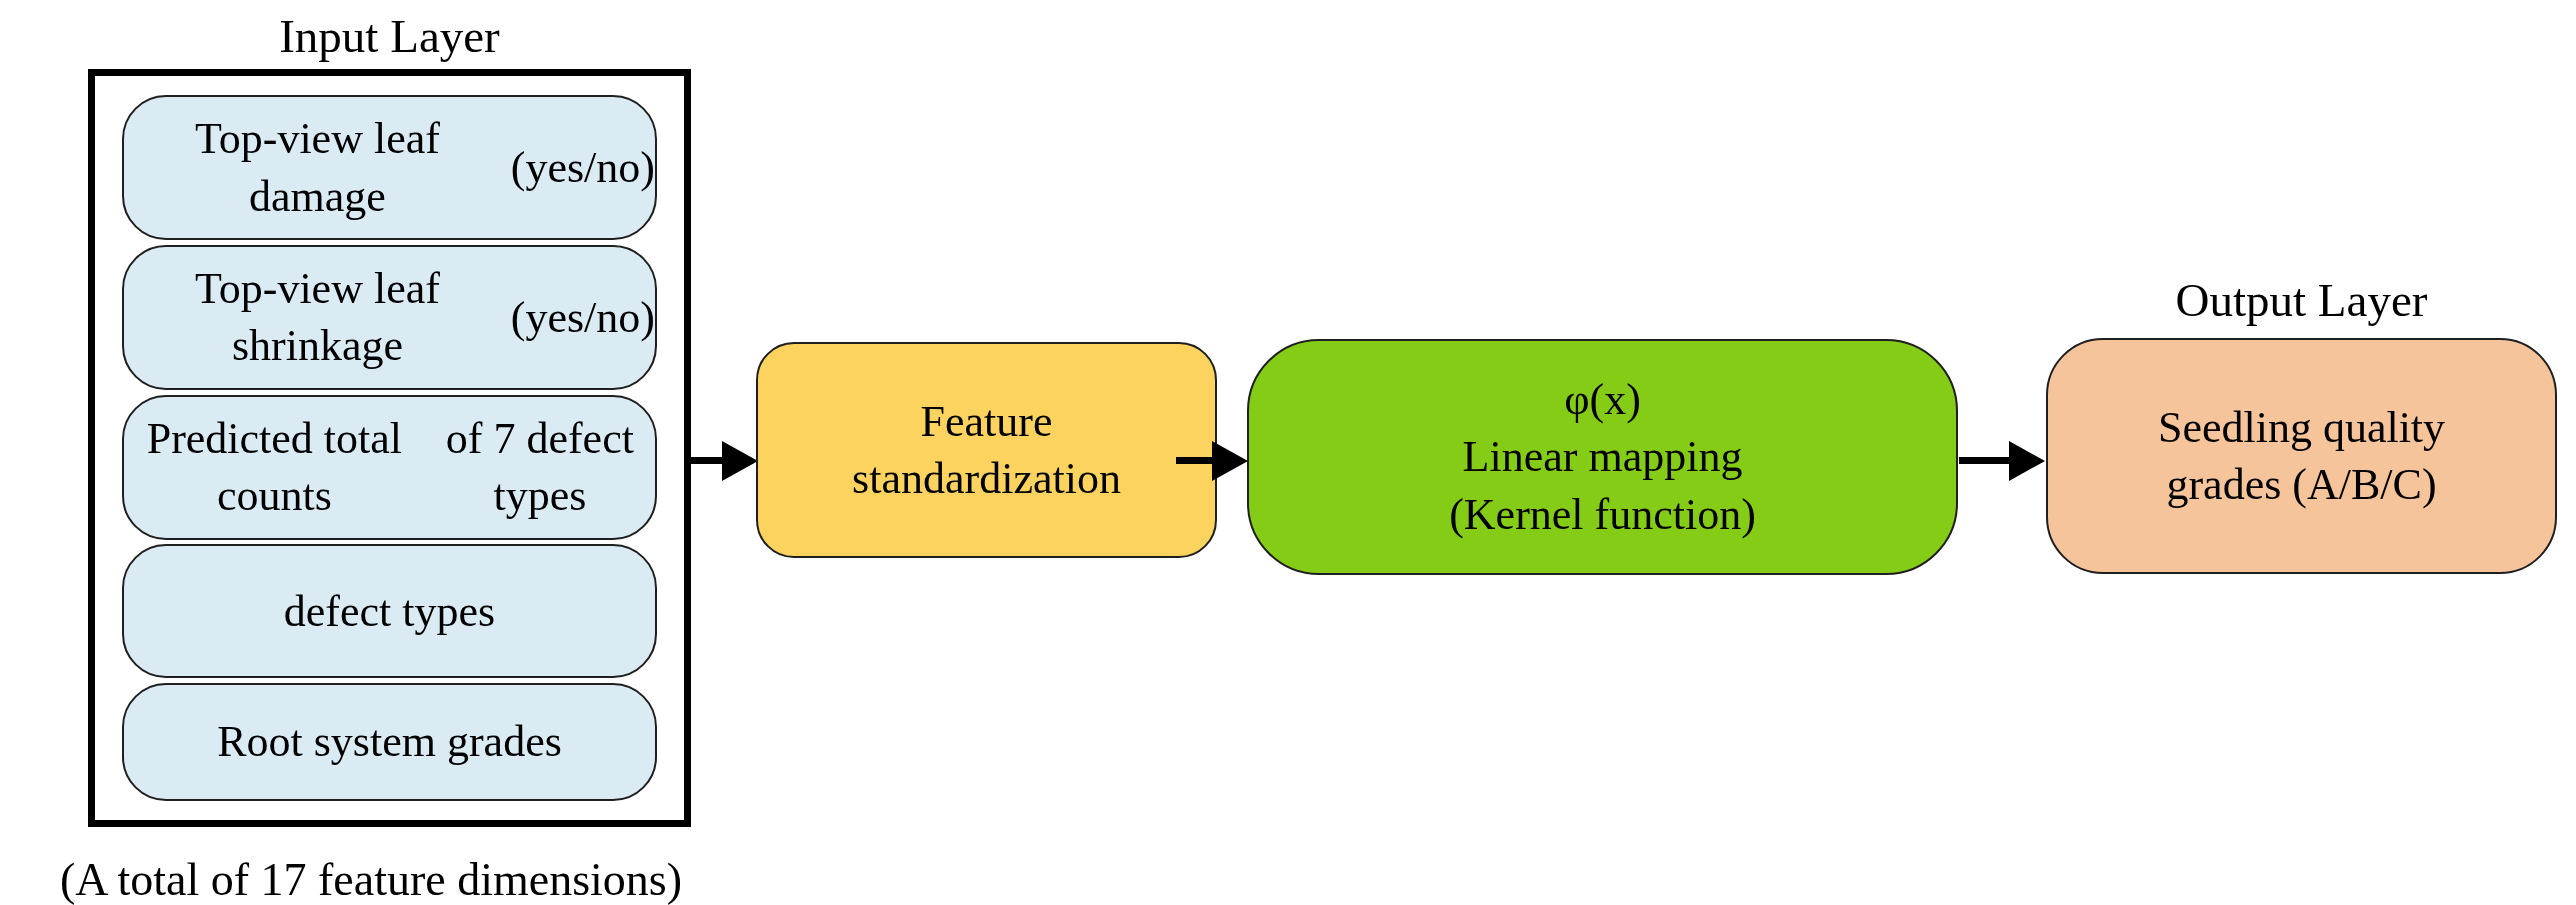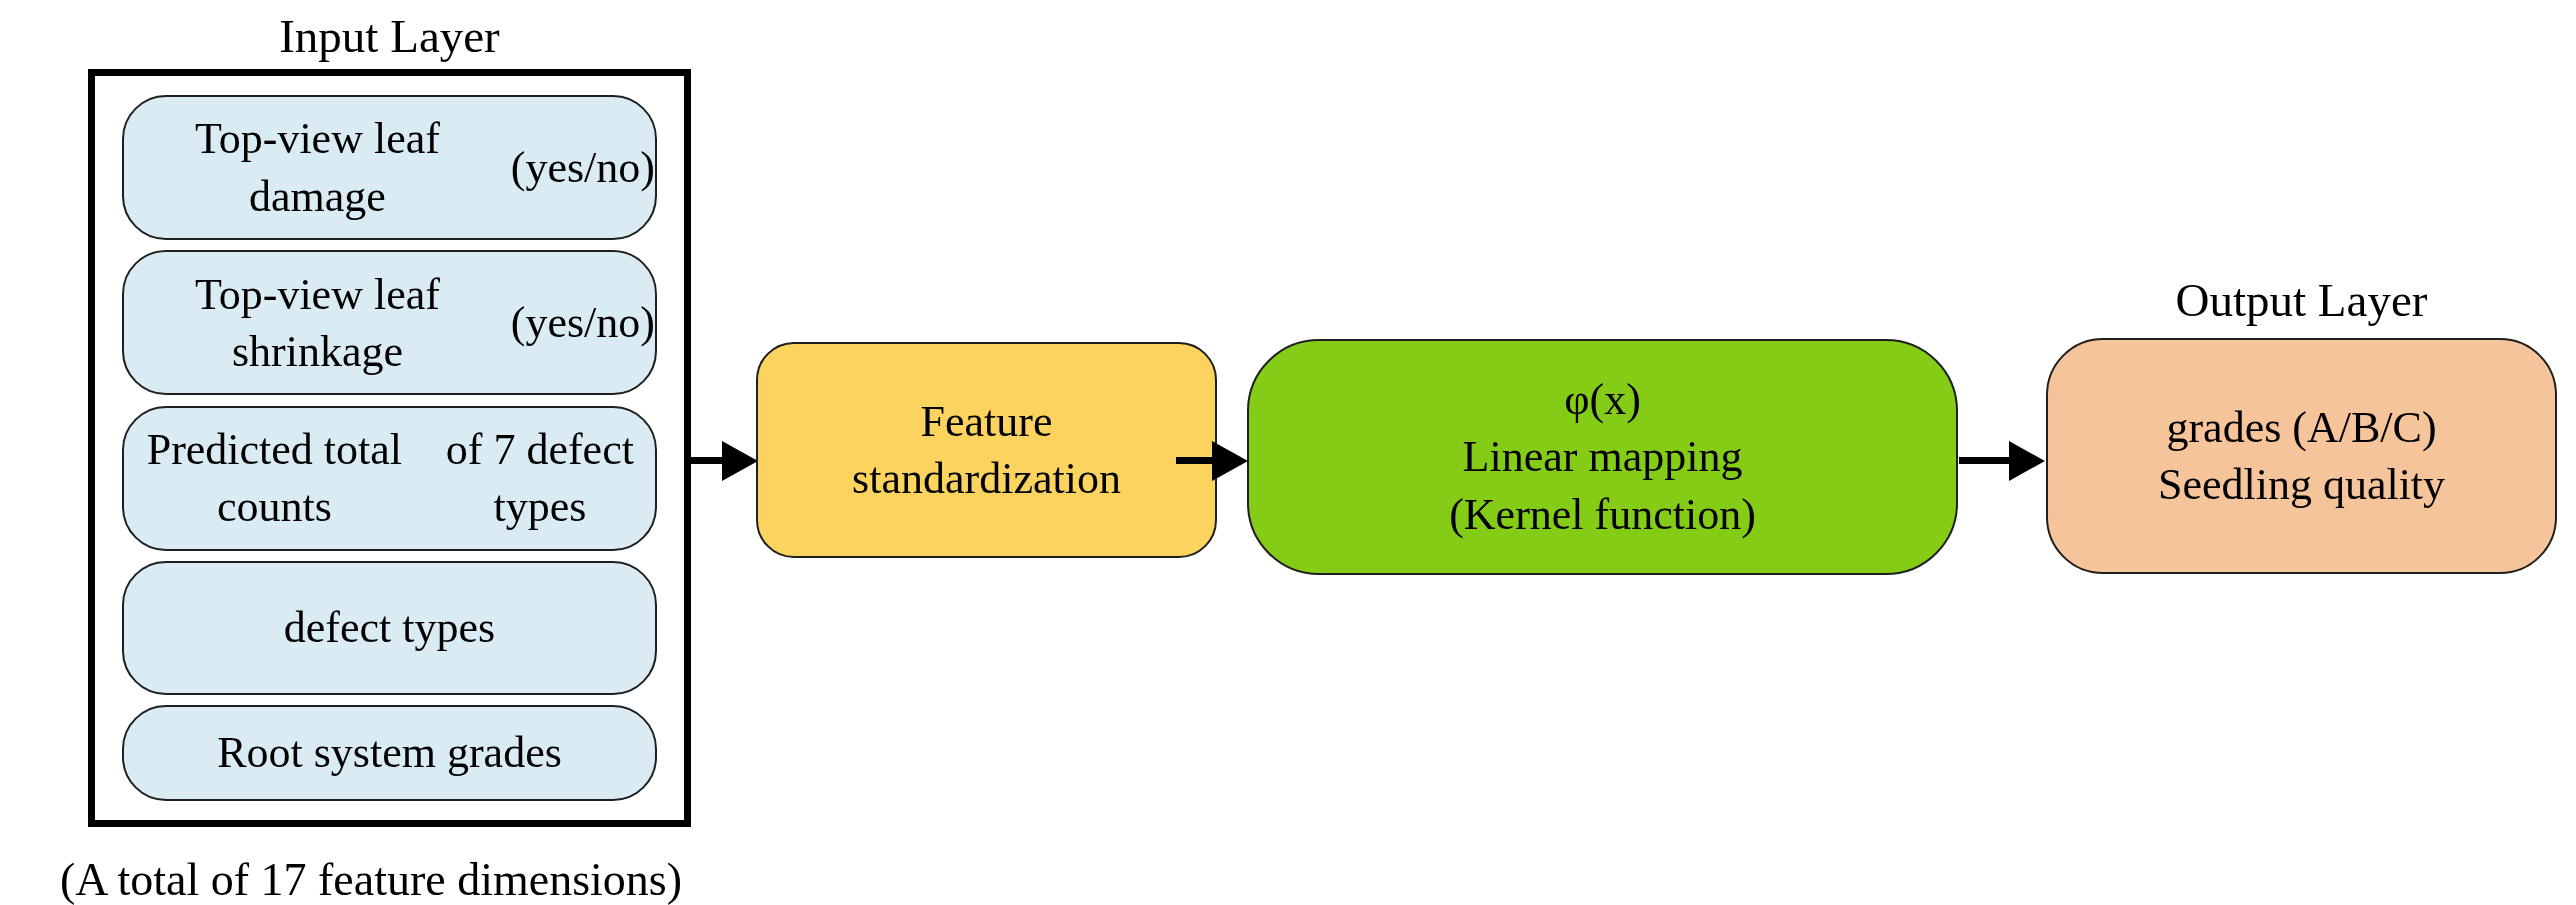--- a/index.html
+++ b/index.html
@@ -35,21 +35,21 @@
     box-sizing:border-box;
     border:2.4px solid #1f1f1f;
     border-radius:44px;
     display:flex;flex-direction:row;
     align-items:center;justify-content:center;
     text-align:center;
     font-size:44px;line-height:1.3;
   }
   .input-node.h2{height:145px;}
   .input-node.h2b{height:134px;}
-  .input-node.h1{height:96px;}
+  .input-node.h1{height:118px;}
 
   .caption{
     position:absolute;
     left:0px;top:855px;width:742px;
     font-size:46px;line-height:1.1;
     text-align:center;
     white-space:nowrap;
   }
 
   .flow-node{
@@ -135,18 +135,18 @@
   </div>
 
   <div class="arrow" id="arrow-3">
     <div class="shaft"></div>
     <div class="head"></div>
   </div>
 
   <div class="layer-title" id="output-title">Output Layer</div>
 
   <div class="flow-node" id="output-node" style="background-color: rgb(246, 196, 154);">
+    <span class="line">Seedling quality</span>
     <span class="line">grades (A/B/C)</span>
-    <span class="line">Seedling quality</span>
   </div>
 
 </div>
 
 
 </body></html>

